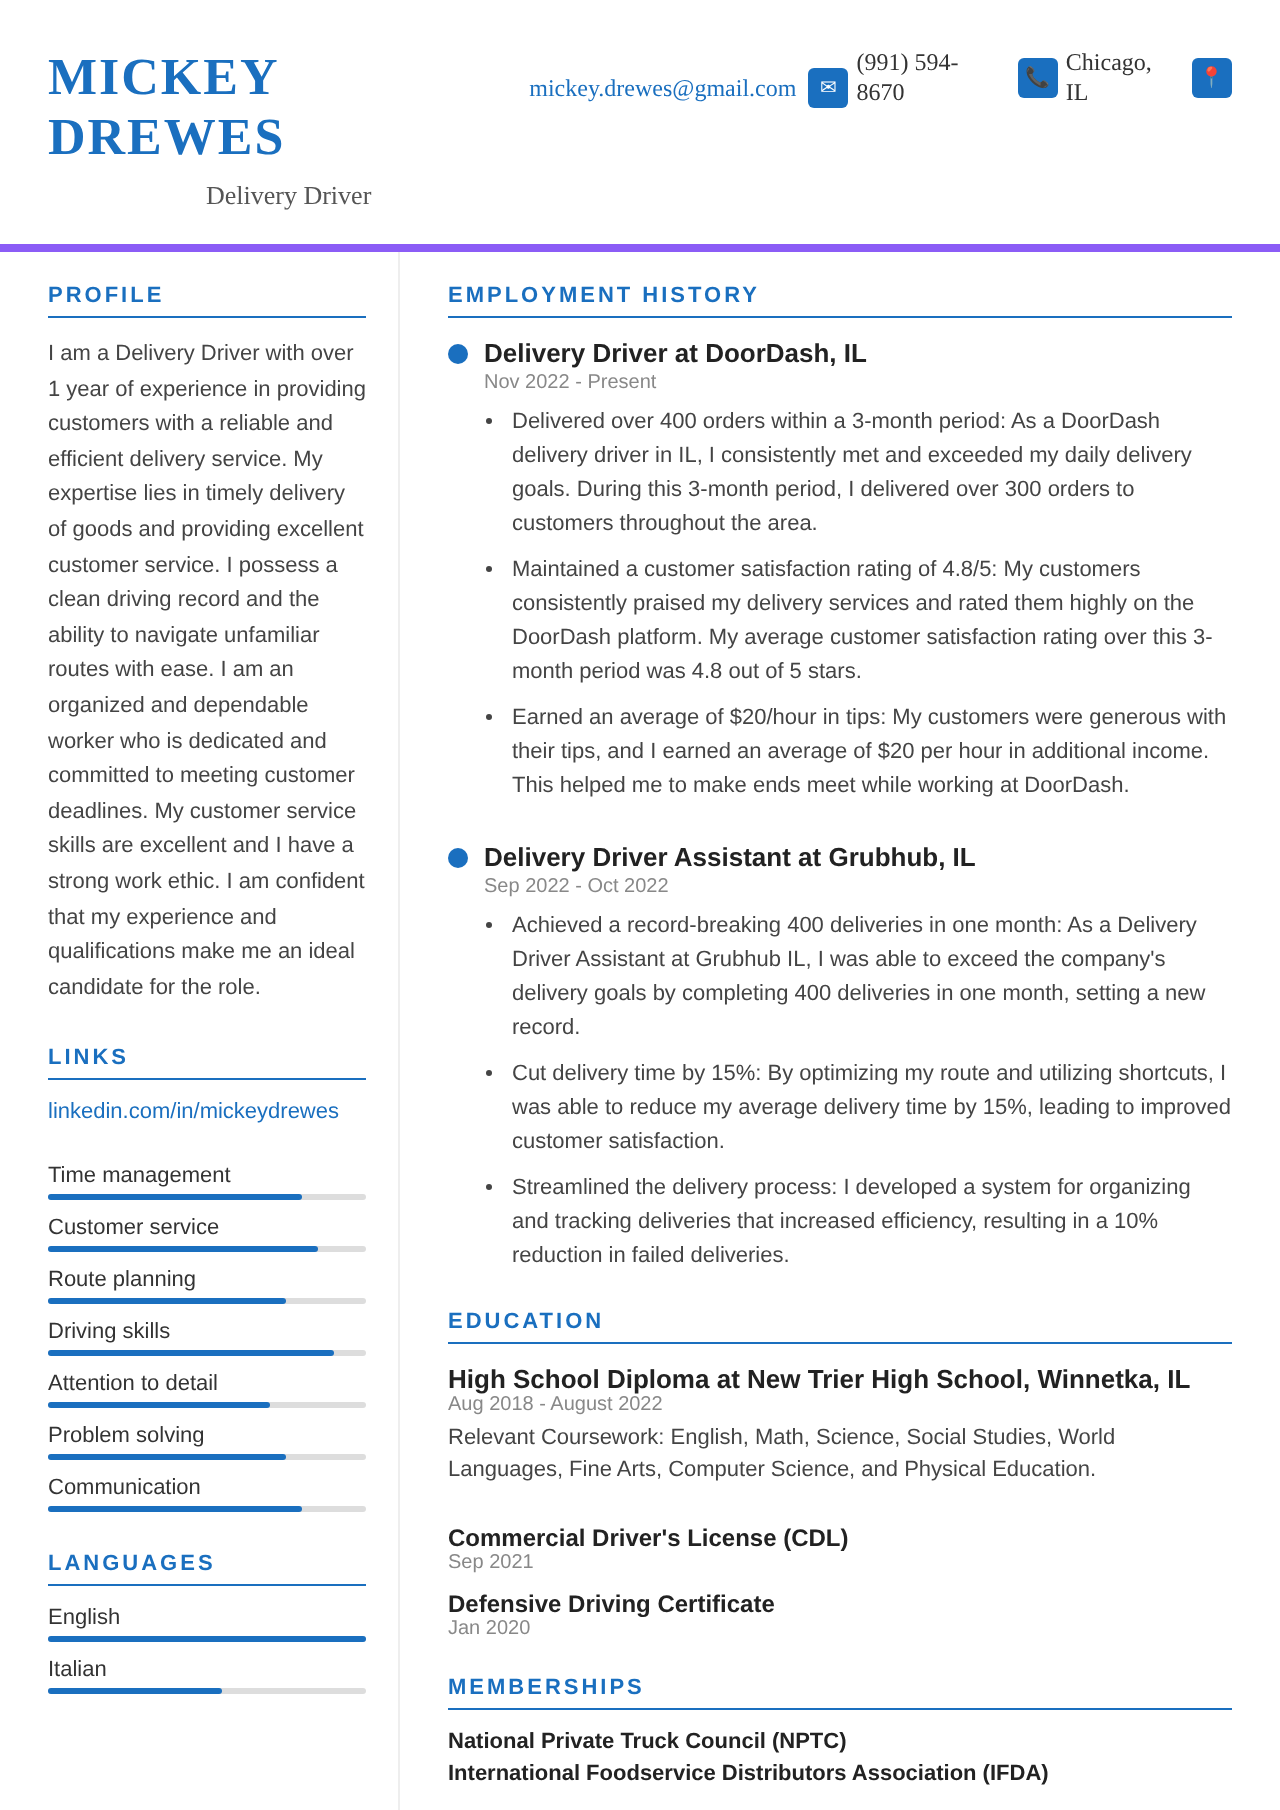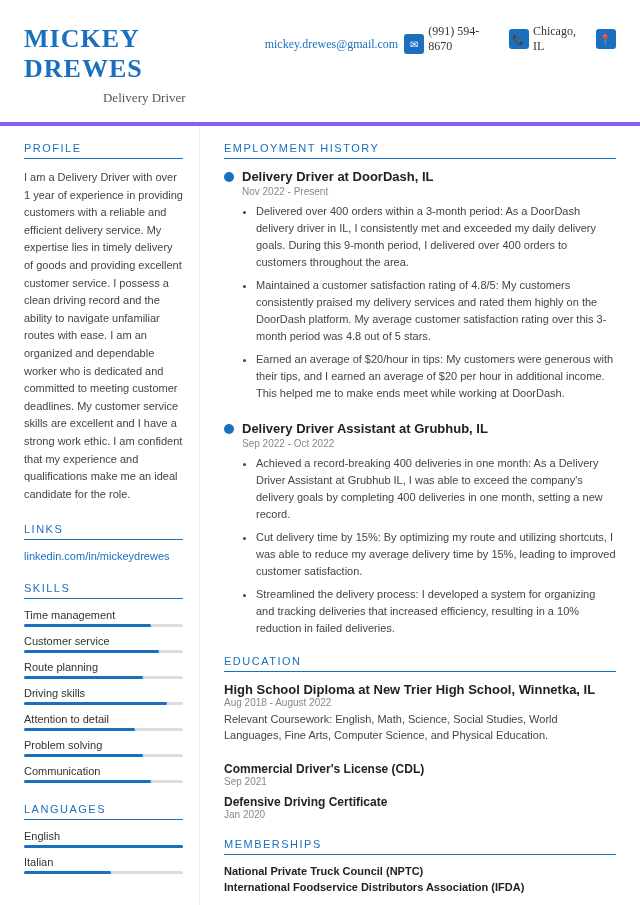--- a/index.html
+++ b/index.html
@@ -69,21 +69,21 @@
       min-width: 200px;
       padding: 16px 16px 16px 24px;
       border-right: 1px solid #eee;
     }
     .main {
       flex: 1;
       padding: 16px 24px 16px 24px;
     }
     .section-title {
       font-size: 11px;
-      font-weight: 400;
+      font-weight: 700;
       color: #1a6fbf;
       letter-spacing: 1.5px;
       text-transform: uppercase;
       border-bottom: 1.5px solid #1a6fbf;
       padding-bottom: 4px;
       margin-bottom: 10px;
     }
     .sidebar-section {
       margin-bottom: 20px;
     }
@@ -237,21 +237,20 @@
       <div class="section-title">PROFILE</div>
       <p class="profile-text">I am a Delivery Driver with over 1 year of experience in providing customers with a reliable and efficient delivery service. My expertise lies in timely delivery of goods and providing excellent customer service. I possess a clean driving record and the ability to navigate unfamiliar routes with ease. I am an organized and dependable worker who is dedicated and committed to meeting customer deadlines. My customer service skills are excellent and I have a strong work ethic. I am confident that my experience and qualifications make me an ideal candidate for the role.</p>
     </div>
 
     <div class="sidebar-section">
       <div class="section-title">LINKS</div>
       <a class="link-item" href="#">linkedin.com/in/mickeydrewes</a>
     </div>
 
     <div class="sidebar-section">
-      <div class="section-title">SKILLS</div>
       <div id="skills-container">
           <div class="skill-item">
     <div class="skill-label">Time management</div>
     <div class="skill-bar-bg">
       <div class="skill-bar-fill" style="width:80%"></div>
     </div>
   </div>
           <div class="skill-item">
     <div class="skill-label">Customer service</div>
     <div class="skill-bar-bg">
@@ -316,21 +315,21 @@
     <div class="main-section">
       <div class="section-title">EMPLOYMENT HISTORY</div>
       <div id="jobs-container">
           <div class="job-block">
     <div class="job-header">
       <div class="job-dot"></div>
       <div class="job-title">Delivery Driver at DoorDash, IL</div>
     </div>
     <div class="job-dates">Nov 2022 - Present</div>
     <ul class="job-bullets">
-              <li>Delivered over 400 orders within a 3-month period: As a DoorDash delivery driver in IL, I consistently met and exceeded my daily delivery goals. During this 9-month period, I delivered over 400 orders to customers throughout the area.</li>
+              <li>Delivered over 400 orders within a 3-month period: As a DoorDash delivery driver in IL, I consistently met and exceeded my daily delivery goals. During this 3-month period, I delivered over 300 orders to customers throughout the area.</li>
               <li>Maintained a customer satisfaction rating of 4.8/5: My customers consistently praised my delivery services and rated them highly on the DoorDash platform. My average customer satisfaction rating over this 3-month period was 4.8 out of 5 stars.</li>
               <li>Earned an average of $20/hour in tips: My customers were generous with their tips, and I earned an average of $20 per hour in additional income. This helped me to make ends meet while working at DoorDash.</li>
             </ul>
   </div>
           <div class="job-block">
     <div class="job-header">
       <div class="job-dot"></div>
       <div class="job-title">Delivery Driver Assistant at Grubhub, IL</div>
     </div>
     <div class="job-dates">Sep 2022 - Oct 2022</div>

